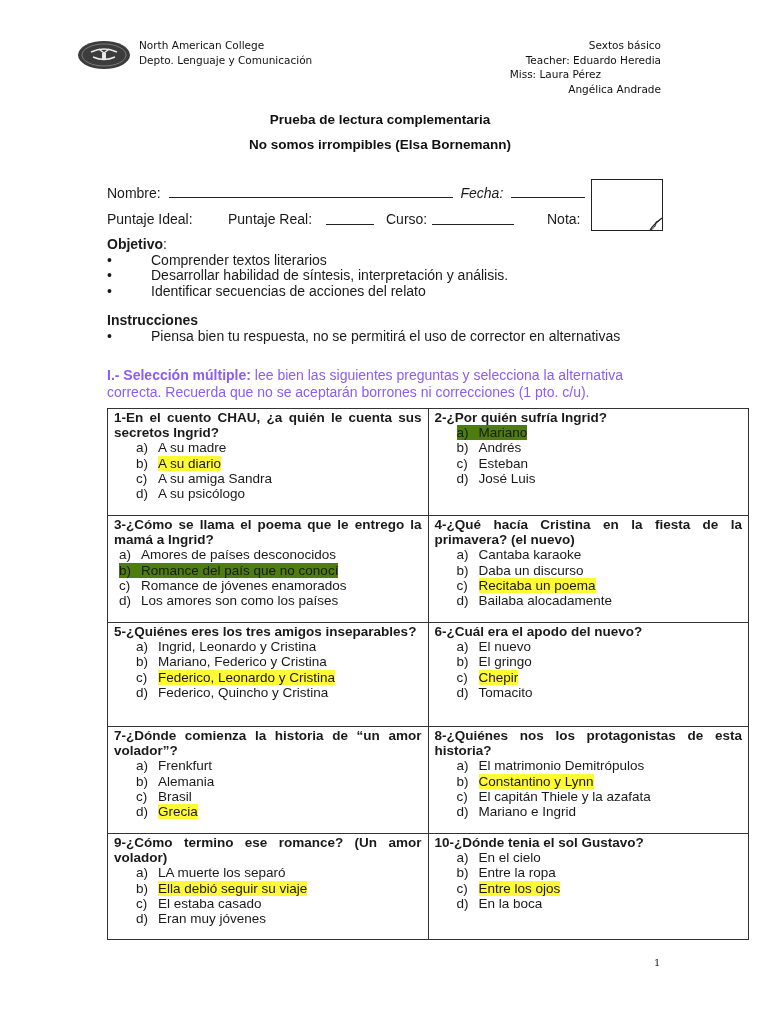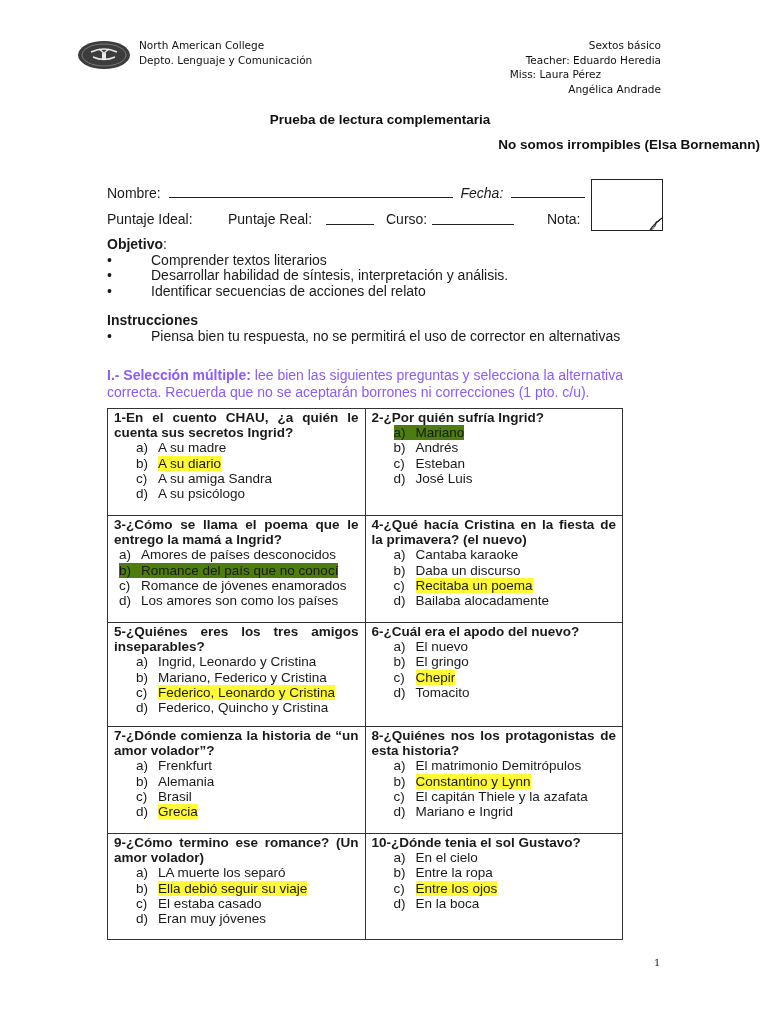--- a/index.html
+++ b/index.html
@@ -10,42 +10,42 @@
     .logo { width: 54px; height: 30px; margin-right: 8px; margin-top: 2px; }
     .school { font-family: "DejaVu Sans", sans-serif; font-size: 10.5px; line-height: 15px; color: #111; }
     .school .line { display: block; white-space: nowrap; }
 
     .header-right { position: absolute; right: 107px; top: 38px; text-align: right; font-family: "DejaVu Sans", sans-serif; font-size: 10.5px; line-height: 14.5px; color: #111; }
     .header-right .line { display: block; white-space: nowrap; }
     .header-right .l3 { margin-right: 60px; }
 
     .title { position: absolute; left: 0; width: 760px; text-align: center; font-weight: bold; font-size: 13.5px; color: #111; }
     .title1 { top: 112px; }
-    .title2 { top: 137px; text-align: right; }
+    .title2 { top: 137px; }
 
     .form-row { position: absolute; left: 107px; font-size: 14px; color: #1a1a1a; white-space: nowrap; }
     .row1 { top: 185px; }
     .row2 { top: 211px; width: 480px; }
     .row2 span { position: absolute; top: 0; }
     .blank { display: inline-block; border-bottom: 1px solid #222; height: 12px; vertical-align: baseline; }
 
     .nota-box { position: absolute; left: 591px; top: 179px; width: 72px; height: 52px; border: 1.5px solid #222; background: #fff; }
     .nota-box svg { position: absolute; right: -2px; bottom: -2px; }
 
     .section { position: absolute; left: 107px; font-size: 14px; line-height: 15.5px; color: #1a1a1a; }
     .section .head { font-weight: bold; display: block; }
     .section .bullet { display: block; position: relative; padding-left: 44px; white-space: nowrap; }
     .section .bullet::before { content: "•"; position: absolute; left: 0; }
     .objetivo { top: 237px; }
     .instrucciones { top: 313px; }
 
     .seleccion { position: absolute; left: 107px; top: 367px; width: 555px; font-size: 14px; line-height: 17px; color: #8b5cf6; }
     .seleccion b { font-weight: bold; }
 
-    .qtable { position: absolute; left: 107px; top: 408px; width: 516px; border-collapse: collapse; border: 1.5px solid #333; }
+    .qtable { position: absolute; left: 107px; top: 408px; width: 642px; border-collapse: collapse; border: 1.5px solid #333; }
     .qtable td { border: 1.5px solid #333; vertical-align: top; width: 50%; padding: 1px 6px 4px 6px; font-size: 13.5px; line-height: 15.2px; }
     .qtable tr.r1 td { height: 107px; }
     .qtable tr.r2 td { height: 107px; }
     .qtable tr.r3 td { height: 104px; }
     .qtable tr.r4 td { height: 107px; }
     .qtable tr.r5 td { height: 106px; }
     .q { font-weight: bold; text-align: justify; text-align-last: left; display: block; }
     .opts { list-style: none; }
     .opts li { white-space: nowrap; }
     .opts.indent li { padding-left: 22px; }

